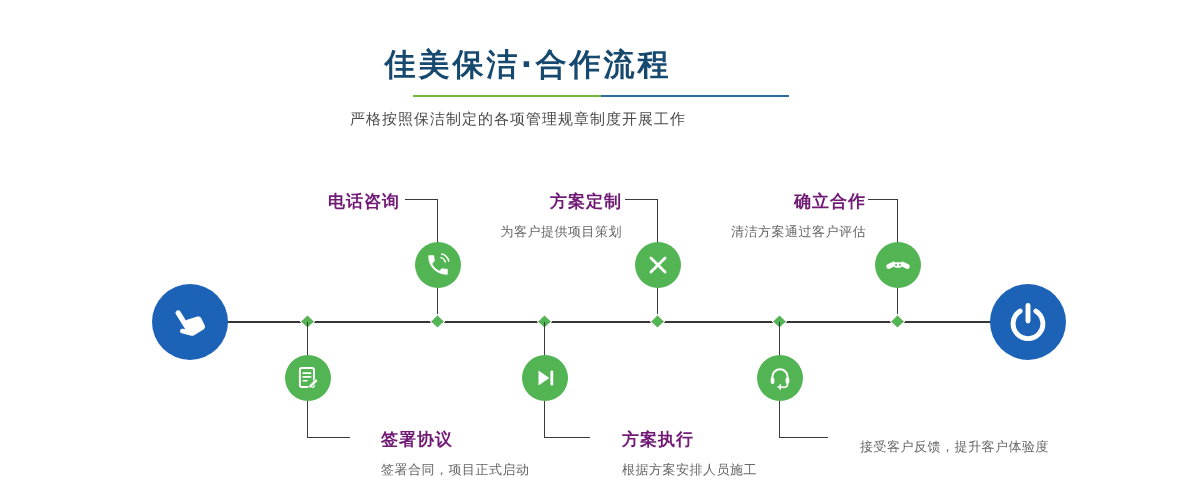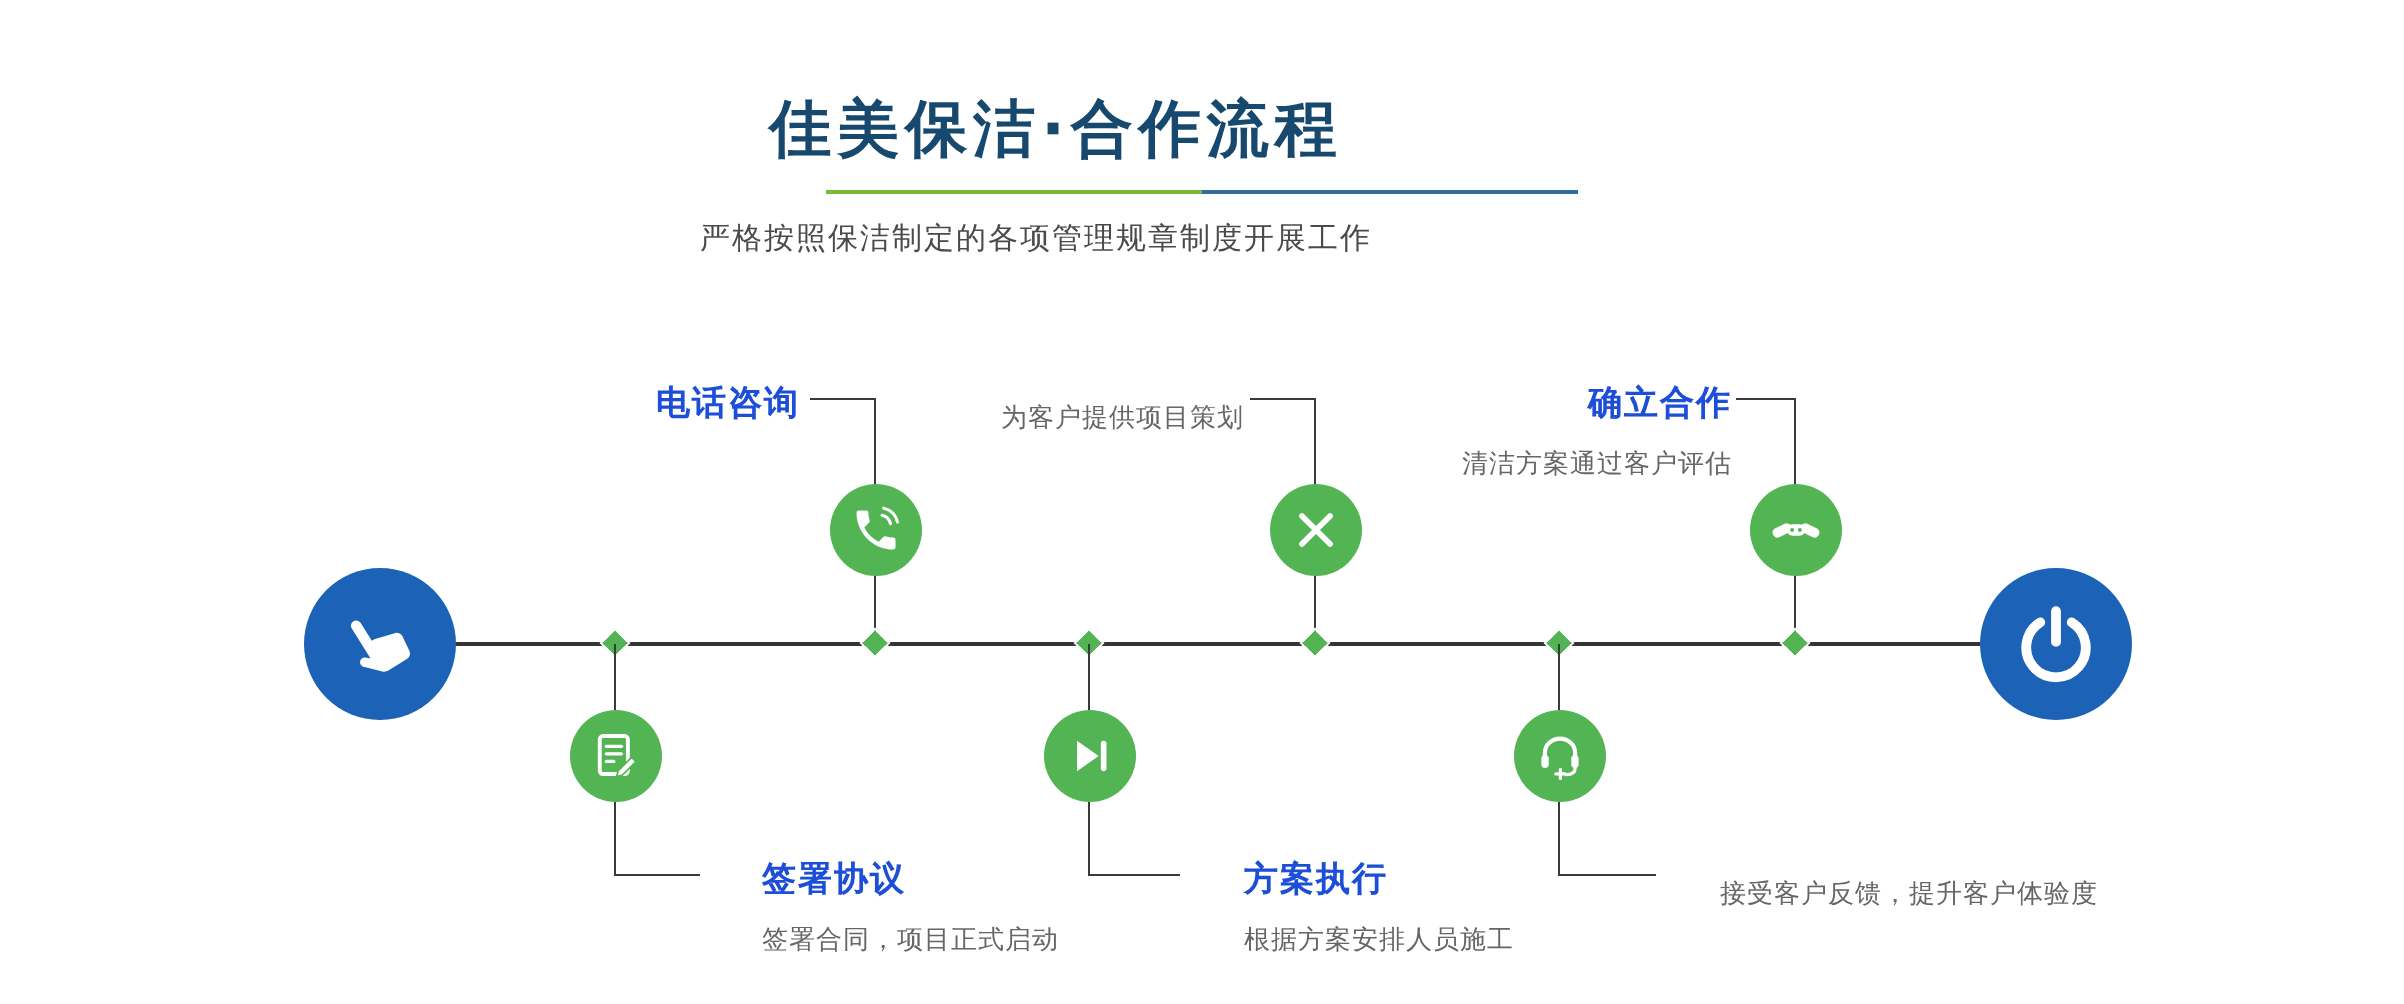--- a/index.html
+++ b/index.html
@@ -43,21 +43,21 @@
   .node svg{width:26px;height:26px;display:block;}
   .endpoint{
     position:absolute;width:76px;height:76px;border-radius:50%;
     background:#1c63b7;display:flex;align-items:center;justify-content:center;
   }
   .endpoint svg{width:42px;height:42px;display:block;}
   
   .step-text{position:absolute;}
   .step-text.align-right{text-align:right;}
   .step-text.align-left{text-align:left;margin-left:28px;}
-  .step-label{font-size:17px;font-weight:bold;color:#1d4ed8;letter-spacing:1px;}
+  .step-label{font-size:17px;font-weight:bold;color:#701a75;letter-spacing:1px;}
   .step-desc{font-size:13px;color:#666;margin-top:10px;letter-spacing:0.5px;}
 </style>
 </head>
 <body>
 
 <div class="canvas">
 
   <div class="title">佳美保洁·合作流程</div>
   <div class="title-underline">
     <span class="seg-green"></span>
@@ -95,20 +95,21 @@
         <path fill="#fff" d="M6.62 10.79c1.44 2.83 3.76 5.14 6.59 6.59l2.2-2.2c.27-.27.67-.36 1.02-.24 1.12.37 2.33.57 3.57.57.55 0 1 .45 1 1V20c0 .55-.45 1-1 1-9.39 0-17-7.61-17-17 0-.55.45-1 1-1h3.5c.55 0 1 .45 1 1 0 1.25.2 2.45.57 3.57.11.35.03.74-.25 1.02l-2.2 2.2z"></path>
         <path d="M14.8 5.2c2.1.5 3.4 1.8 3.9 3.9" fill="none" stroke="#fff" stroke-width="1.4" stroke-linecap="round"></path>
         <path d="M15.5 1.9c3.3.8 5.6 3.1 6.4 6.4" fill="none" stroke="#fff" stroke-width="1.4" stroke-linecap="round"></path>
       </svg>
     </span>
   </div>
   <div class="v-line" style="left:437px;top:288px;height:34px;"></div>
   <div class="diamond" style="left:433px;top:317px;"></div>
 
   <div class="step-text align-right" style="left:445px;top:190px;width:177px;">
+    <div class="step-label">方案定制</div>
     <div class="step-desc">为客户提供项目策划</div>
   </div>
   <div class="h-line" style="left:625px;top:199px;width:33px;"></div>
   <div class="v-line" style="left:657px;top:199px;height:44px;"></div>
   <div class="node" style="left:635px;top:242px;">
     <span>
       <svg viewBox="0 0 24 24">
         <g stroke="#fff" stroke-width="2.6" stroke-linecap="round">
           <path d="M5.5 5.5l13 13"></path>
           <path d="M18.5 5.5l-13 13"></path>

